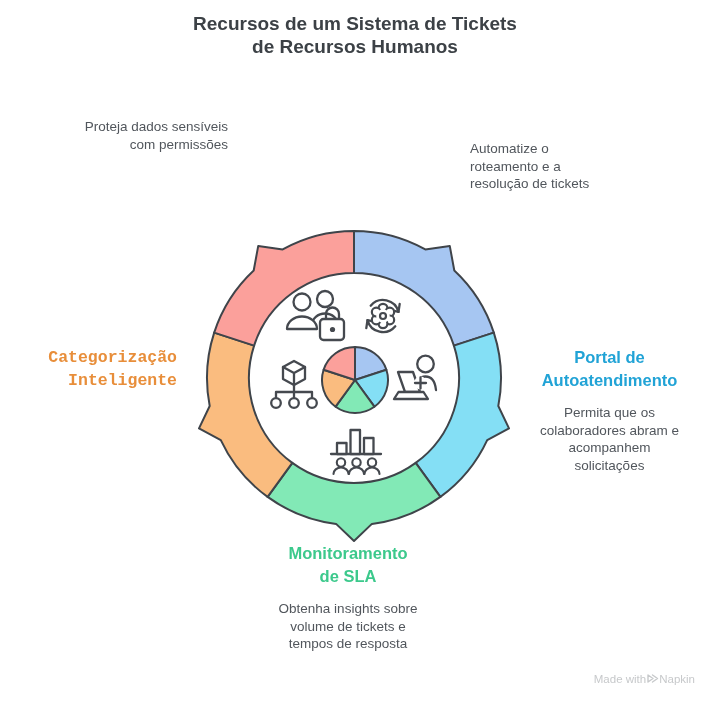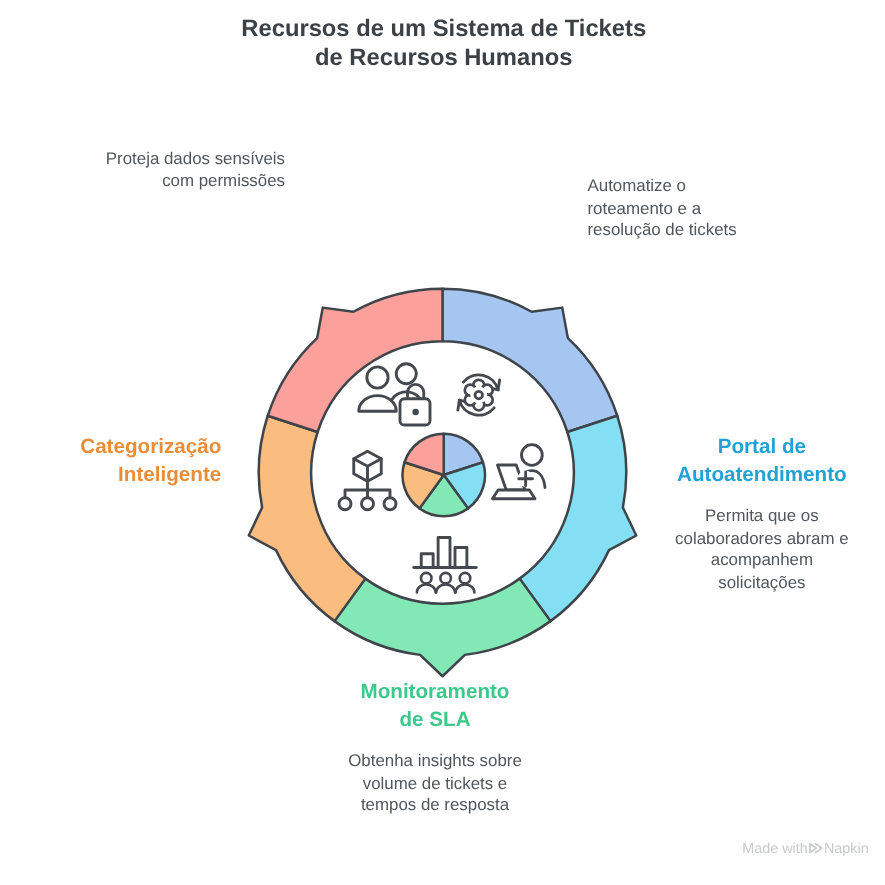--- a/index.html
+++ b/index.html
@@ -54,21 +54,21 @@
 <div class="section sec-portal">
   <div class="heading" style="color: rgb(33, 163, 214);">Portal de
 Autoatendimento</div>
   <div class="body">Permita que os
 colaboradores abram e
 acompanhem
 solicitações</div>
 </div>
 
 <div class="section sec-categorization">
-  <div class="heading" style="color: rgb(232, 142, 58);">Categorização
+  <div class="heading" style="color: rgb(232, 142, 58); font-family: Liberation Mono, monospace;">Categorização
 Inteligente</div>
 </div>
 
 <div class="section sec-sla">
   <div class="heading" style="color: rgb(60, 201, 140);">Monitoramento
 de SLA</div>
   <div class="body">Obtenha insights sobre
 volume de tickets e
 tempos de resposta</div>
 </div>

